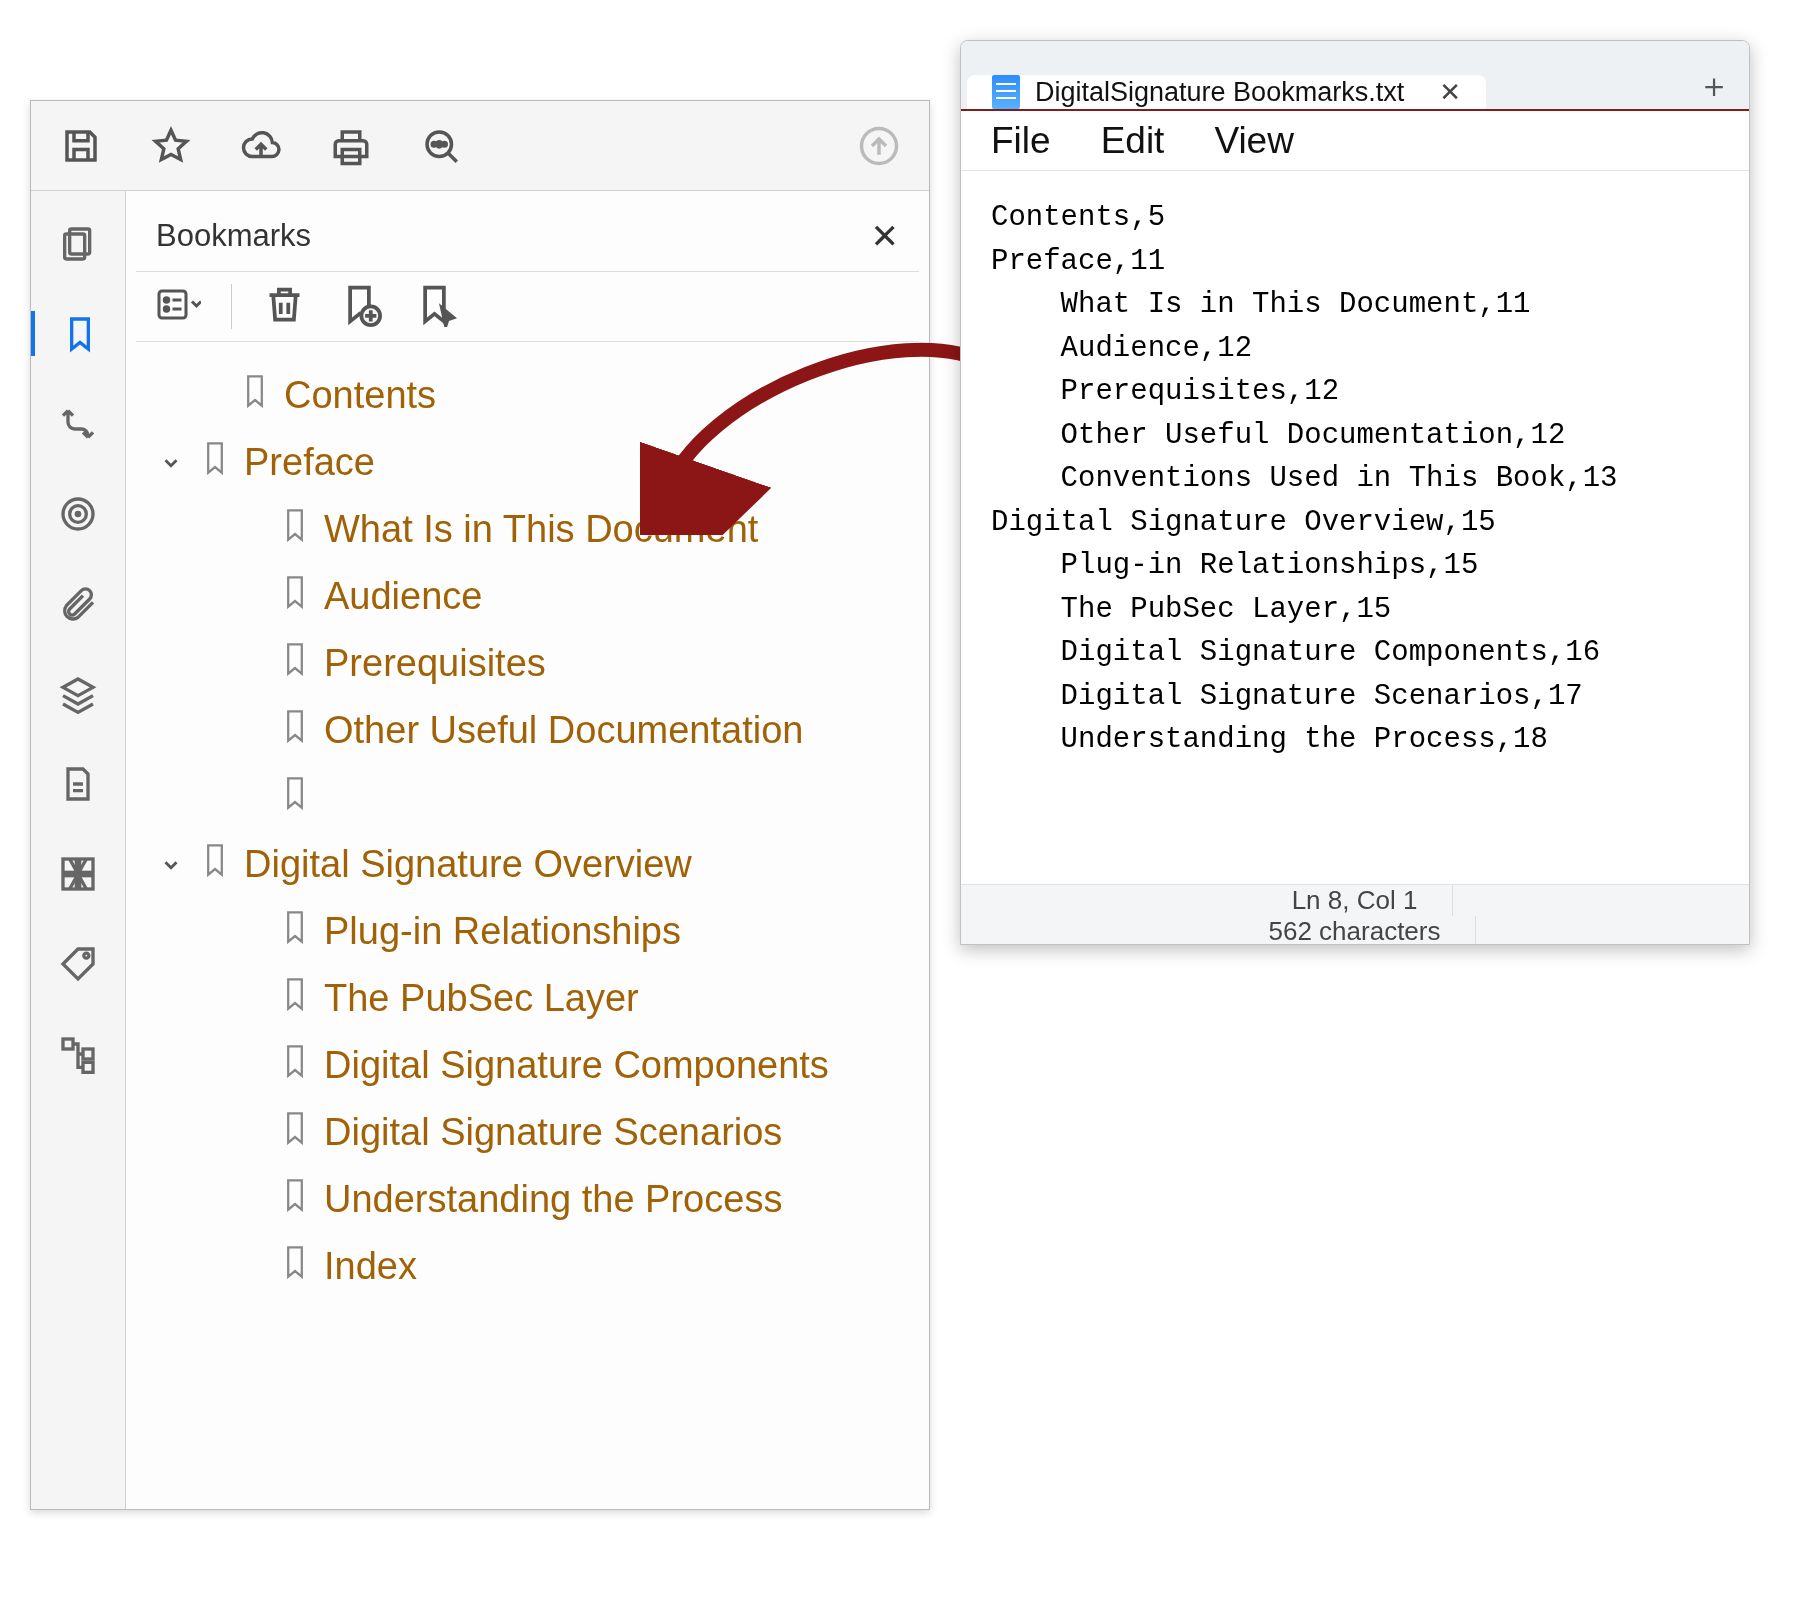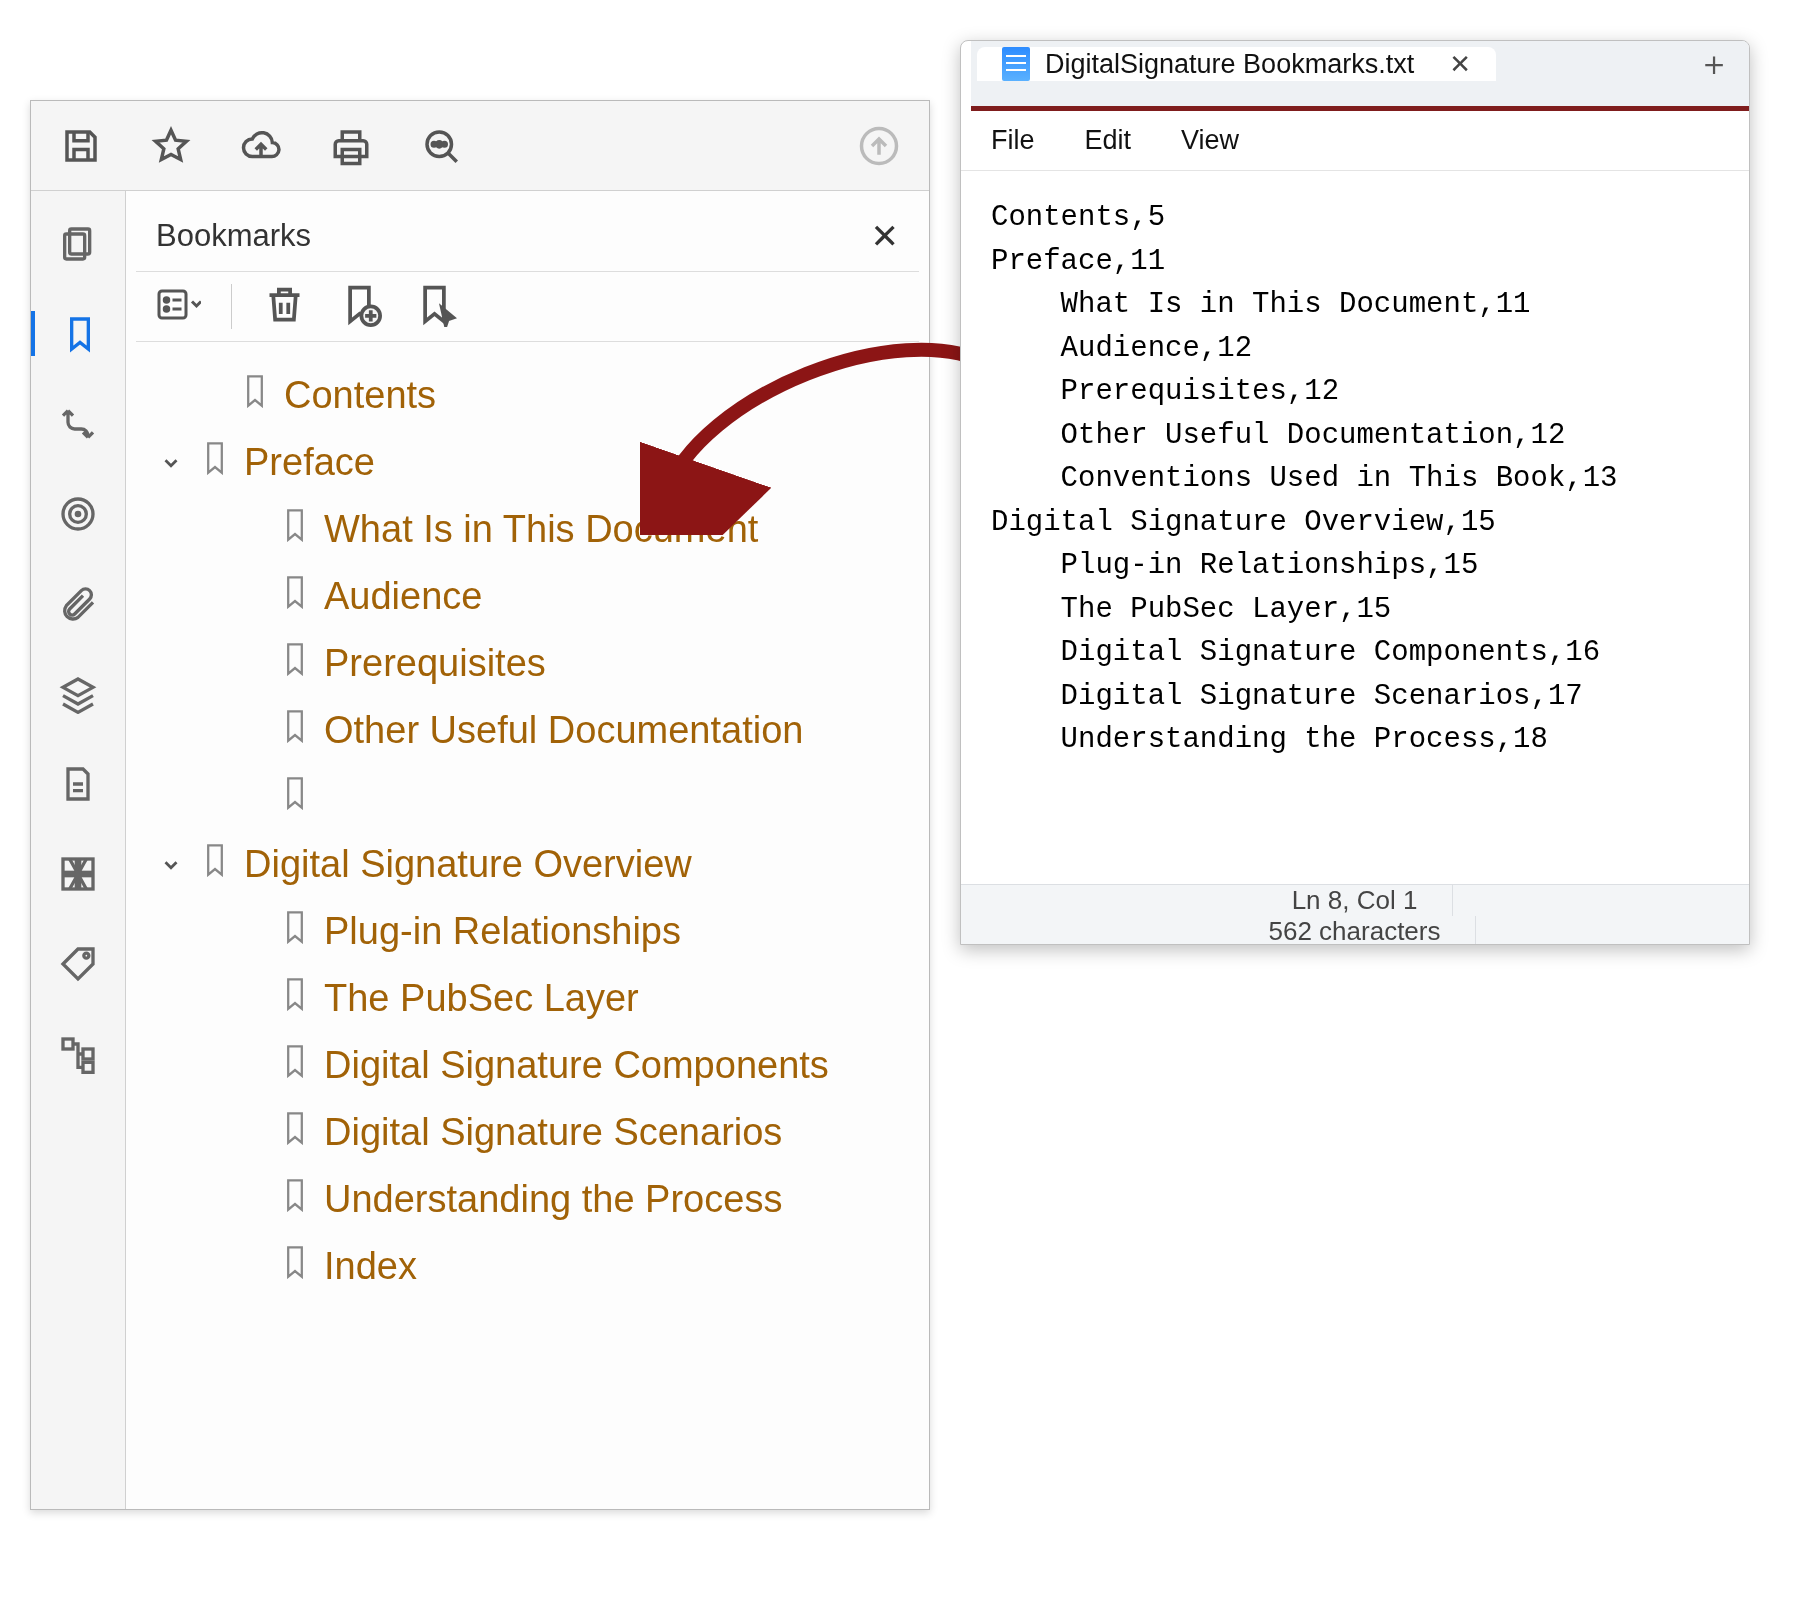--- a/index.html
+++ b/index.html
@@ -115,23 +115,22 @@
     box-shadow: 0 5px 18px rgba(0,0,0,.25);
     display: flex;
     flex-direction: column;
     border-radius: 8px 8px 0 0;
     overflow: hidden;
   }
   .np-tabs {
     height: 70px;
     background: #eef1f4;
     display: flex;
-    align-items: flex-start;
-    border-bottom: 5px solid #7f1d1d;
-    margin-left: 10px;
+    align-items: flex-end;
+    border-bottom: 2px solid #7f1d1d;
   }
   .np-tab {
     display: flex;
     align-items: center;
     gap: 15px;
     padding: 0 25px;
     background: #fff;
     border-top-left-radius: 8px;
     border-top-right-radius: 8px;
     margin: 6px 0 0 6px;
@@ -161,21 +160,21 @@
     color: #555;
     cursor: pointer;
     margin-left: auto;
   }
   .np-menu {
     height: 60px;
     display: flex;
     align-items: center;
     gap: 50px;
     padding: 0 30px;
-    font-size: 27px;
+    font-size: 37px;
     color: #111;
     border-bottom: 1px solid #e4e4e4;
   }
   .np-menu span { cursor: pointer; }
   .np-content {
     flex: 1;
     padding: 25px 30px;
     font-family: Consolas, "Courier New", monospace;
     font-size: 29px;
     line-height: 1.5;

